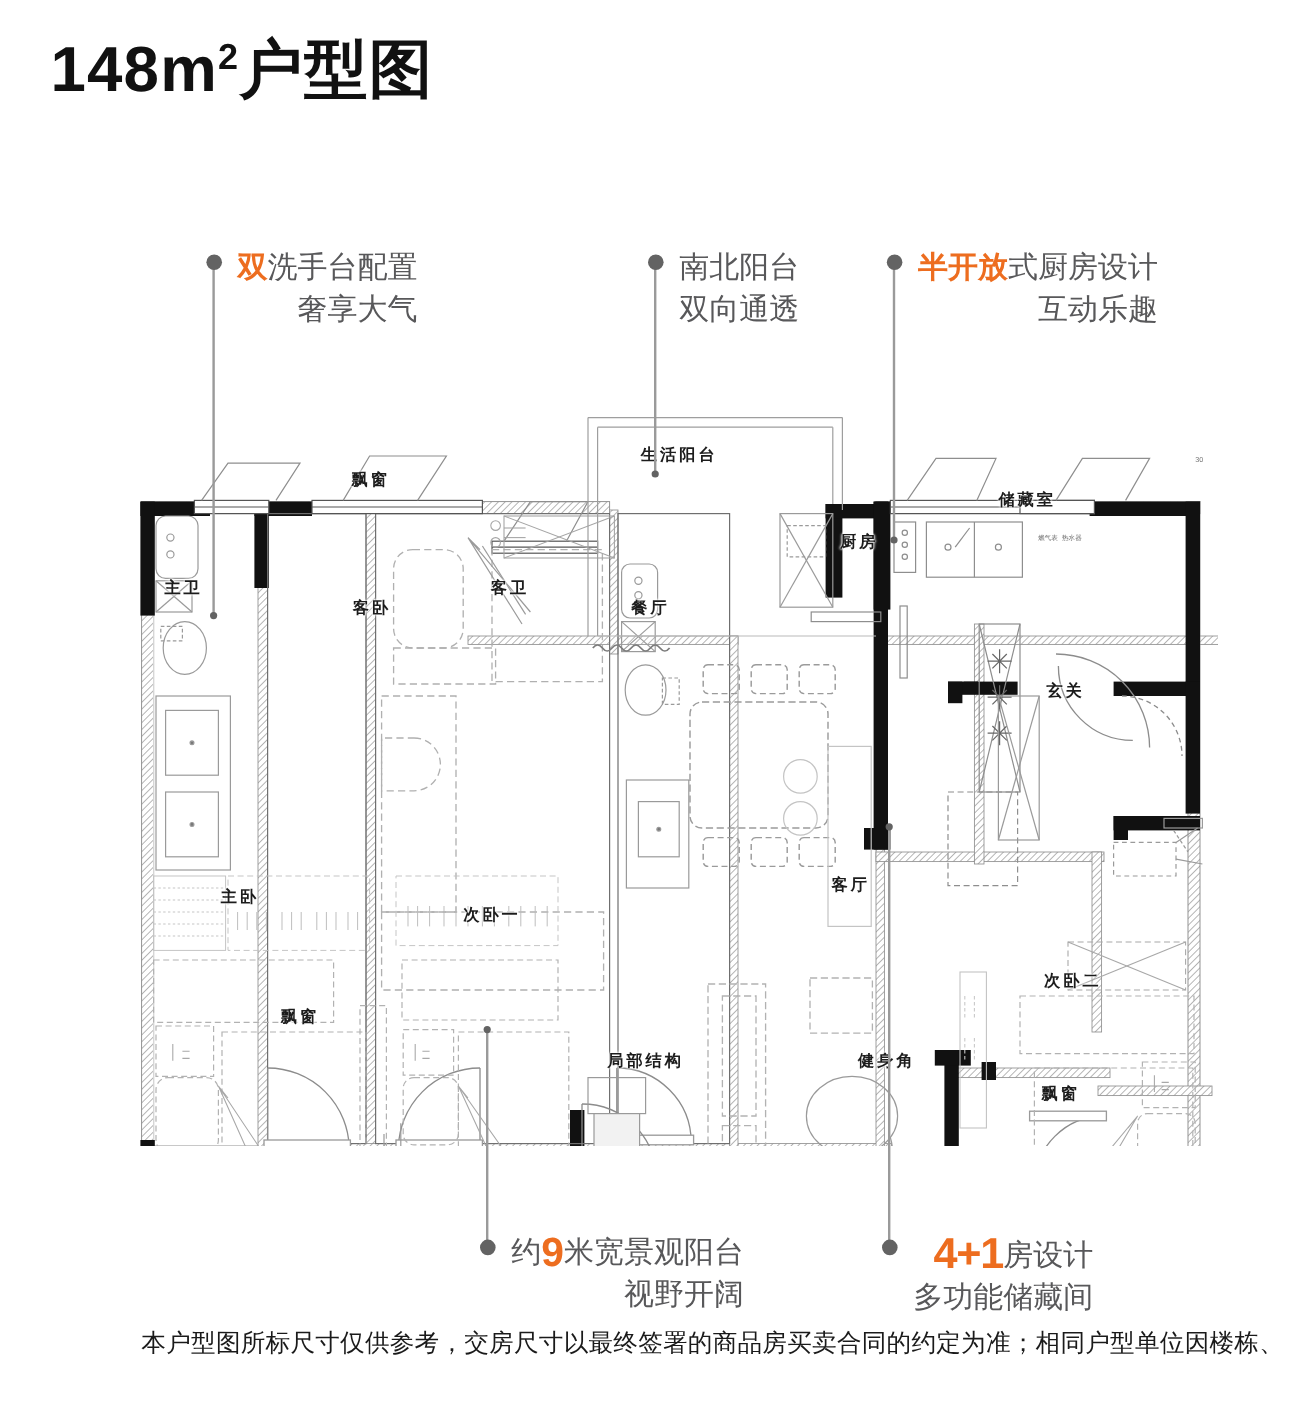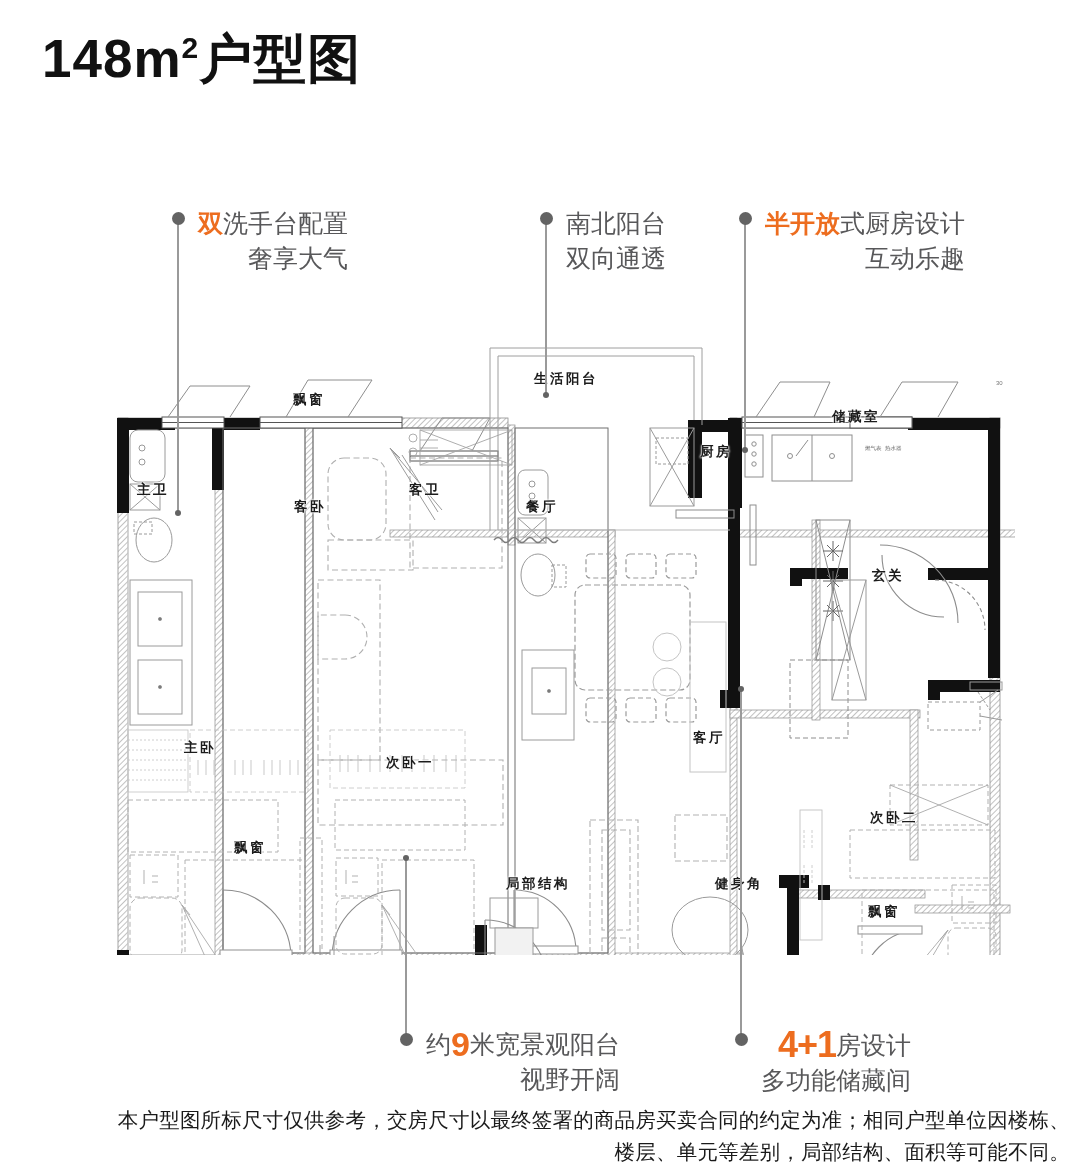--- a/index.html
+++ b/index.html
@@ -564,16 +564,15 @@
   <div class="callout" style="left:735px;top:1033px;">
     <span class="dot-lg"></span>
     <div class="lines">
       <div class="ln"><span class="hl-xbig">4+1</span><span>房设计</span></div>
       <div class="ln">多功能储藏间</div>
     </div>
   </div>
 
   <div id="footer">
     <div>本户型图所标尺寸仅供参考，交房尺寸以最终签署的商品房买卖合同的约定为准；相同户型单位因楼栋、</div>
-    <div>楼层、单元等差别，局部结构、面积等可能不同。</div>
   </div>
 
 </div>
 
 </body></html>

